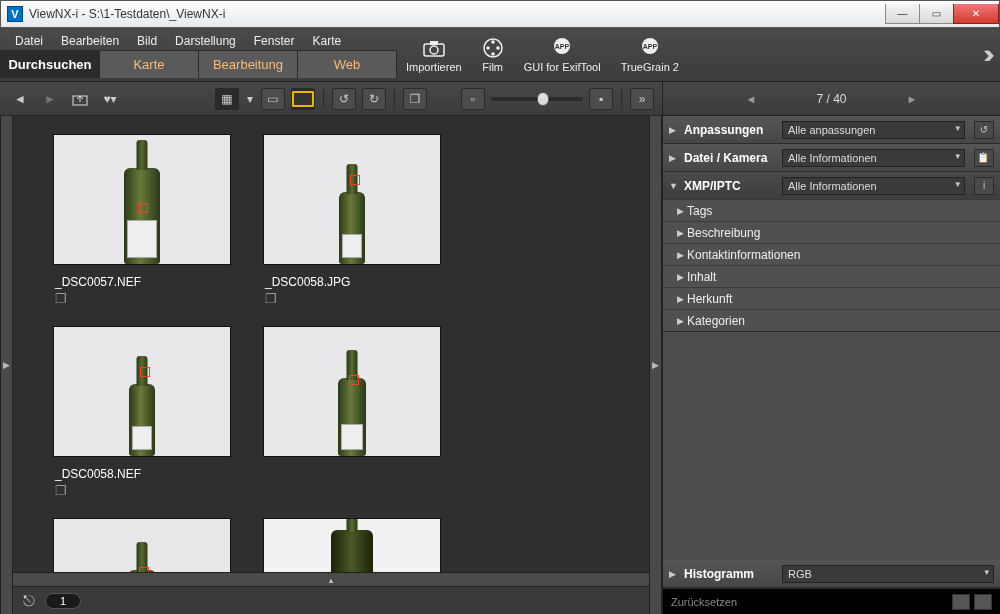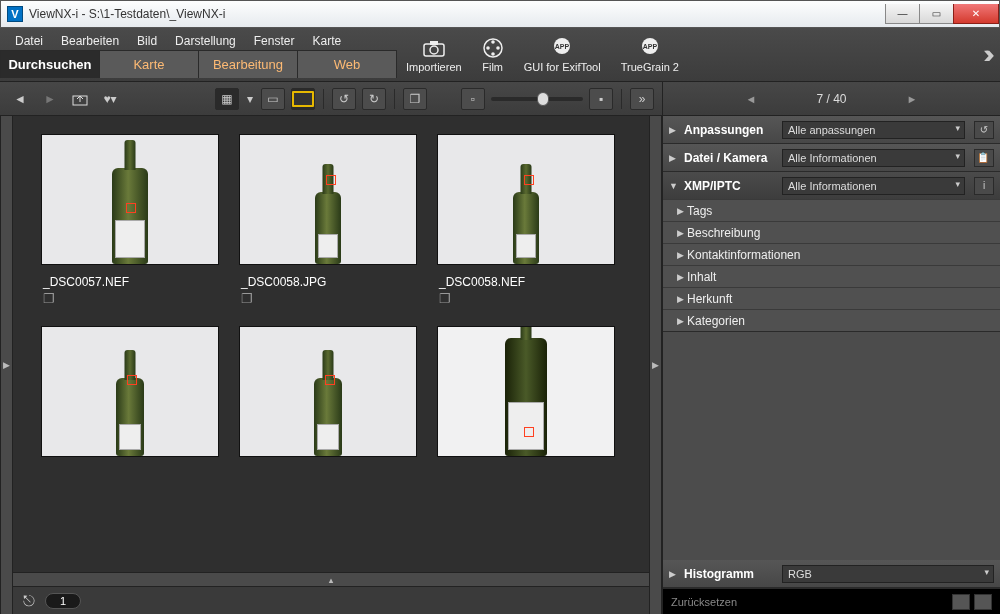--- a/index.html
+++ b/index.html
@@ -35,21 +35,21 @@
   .tsep { width:1px; height:20px; background:#2a2a2a; margin:0 2px; }
   .yellowframe { width:22px; height:16px; border:2px solid #e6b800; background:#333; border-radius:1px; }
   .slider { width:92px; height:4px; background:#2a2a2a; position:relative; border-radius:2px; }
   .slider .thumb { position:absolute; top:-5px; left:46px; width:12px; height:14px; background:#ddd; border:1px solid #555; border-radius:6px; }
 
   
   .main { display:flex; height:calc(100% - 28px - 54px - 34px); }
   .browser { flex:1; background:#2f2f2f; position:relative; display:flex; flex-direction:column; }
   .rail { width:13px; background:#4a4a4a; border-left:1px solid #222; border-right:1px solid #222; display:flex; align-items:center; justify-content:center; color:#bbb; font-size:9px; }
   .thumbgrid { flex:1; overflow:hidden; padding:18px 14px 0 28px; display:flex; flex-wrap:wrap; gap:20px 20px; align-content:flex-start; }
-  .thumbcell { width:178px; }
+  .thumbcell { width:178px;margin-left:12px; }
   .thumb { width:178px; height:131px; background:#e8e8ea; border:1px solid #111; display:flex; align-items:flex-end; justify-content:center; position:relative; overflow:hidden; }
   .bottle { width:36px; background:linear-gradient(90deg,#2a3a18 0%,#6a7a3a 45%,#2a3a18 100%); position:relative; border-radius:6px 6px 3px 3px; }
   .bottle::before { content:""; position:absolute; top:-28px; left:50%; transform:translateX(-50%); width:11px; height:30px; background:linear-gradient(90deg,#2a3a18,#5a6a30,#2a3a18); border-radius:3px 3px 0 0; }
   .bottle .lbl { position:absolute; bottom:6px; left:3px; right:3px; height:38px; background:#eee; border:1px solid #aaa; }
   .focusbox { position:absolute; width:10px; height:10px; border:1px solid #ff4020; }
   .fname { margin:10px 0 2px 2px; color:#fff; font-size:12px; }
   .ficons { margin-left:2px; color:#999; font-size:13px; }
   .collapsebar { height:14px; background:#4a4a4a; border-top:1px solid #222; display:flex; justify-content:center; align-items:center; color:#bbb; font-size:9px; }
   .statusbar { height:28px; background:#3a3a3a; border-top:1px solid #222; display:flex; align-items:center; padding:0 10px; gap:10px; }
   .statusbar .cnt { background:#1a1a1a; color:#fff; padding:1px 14px; border-radius:9px; font-size:11px; border:1px solid #555; }

